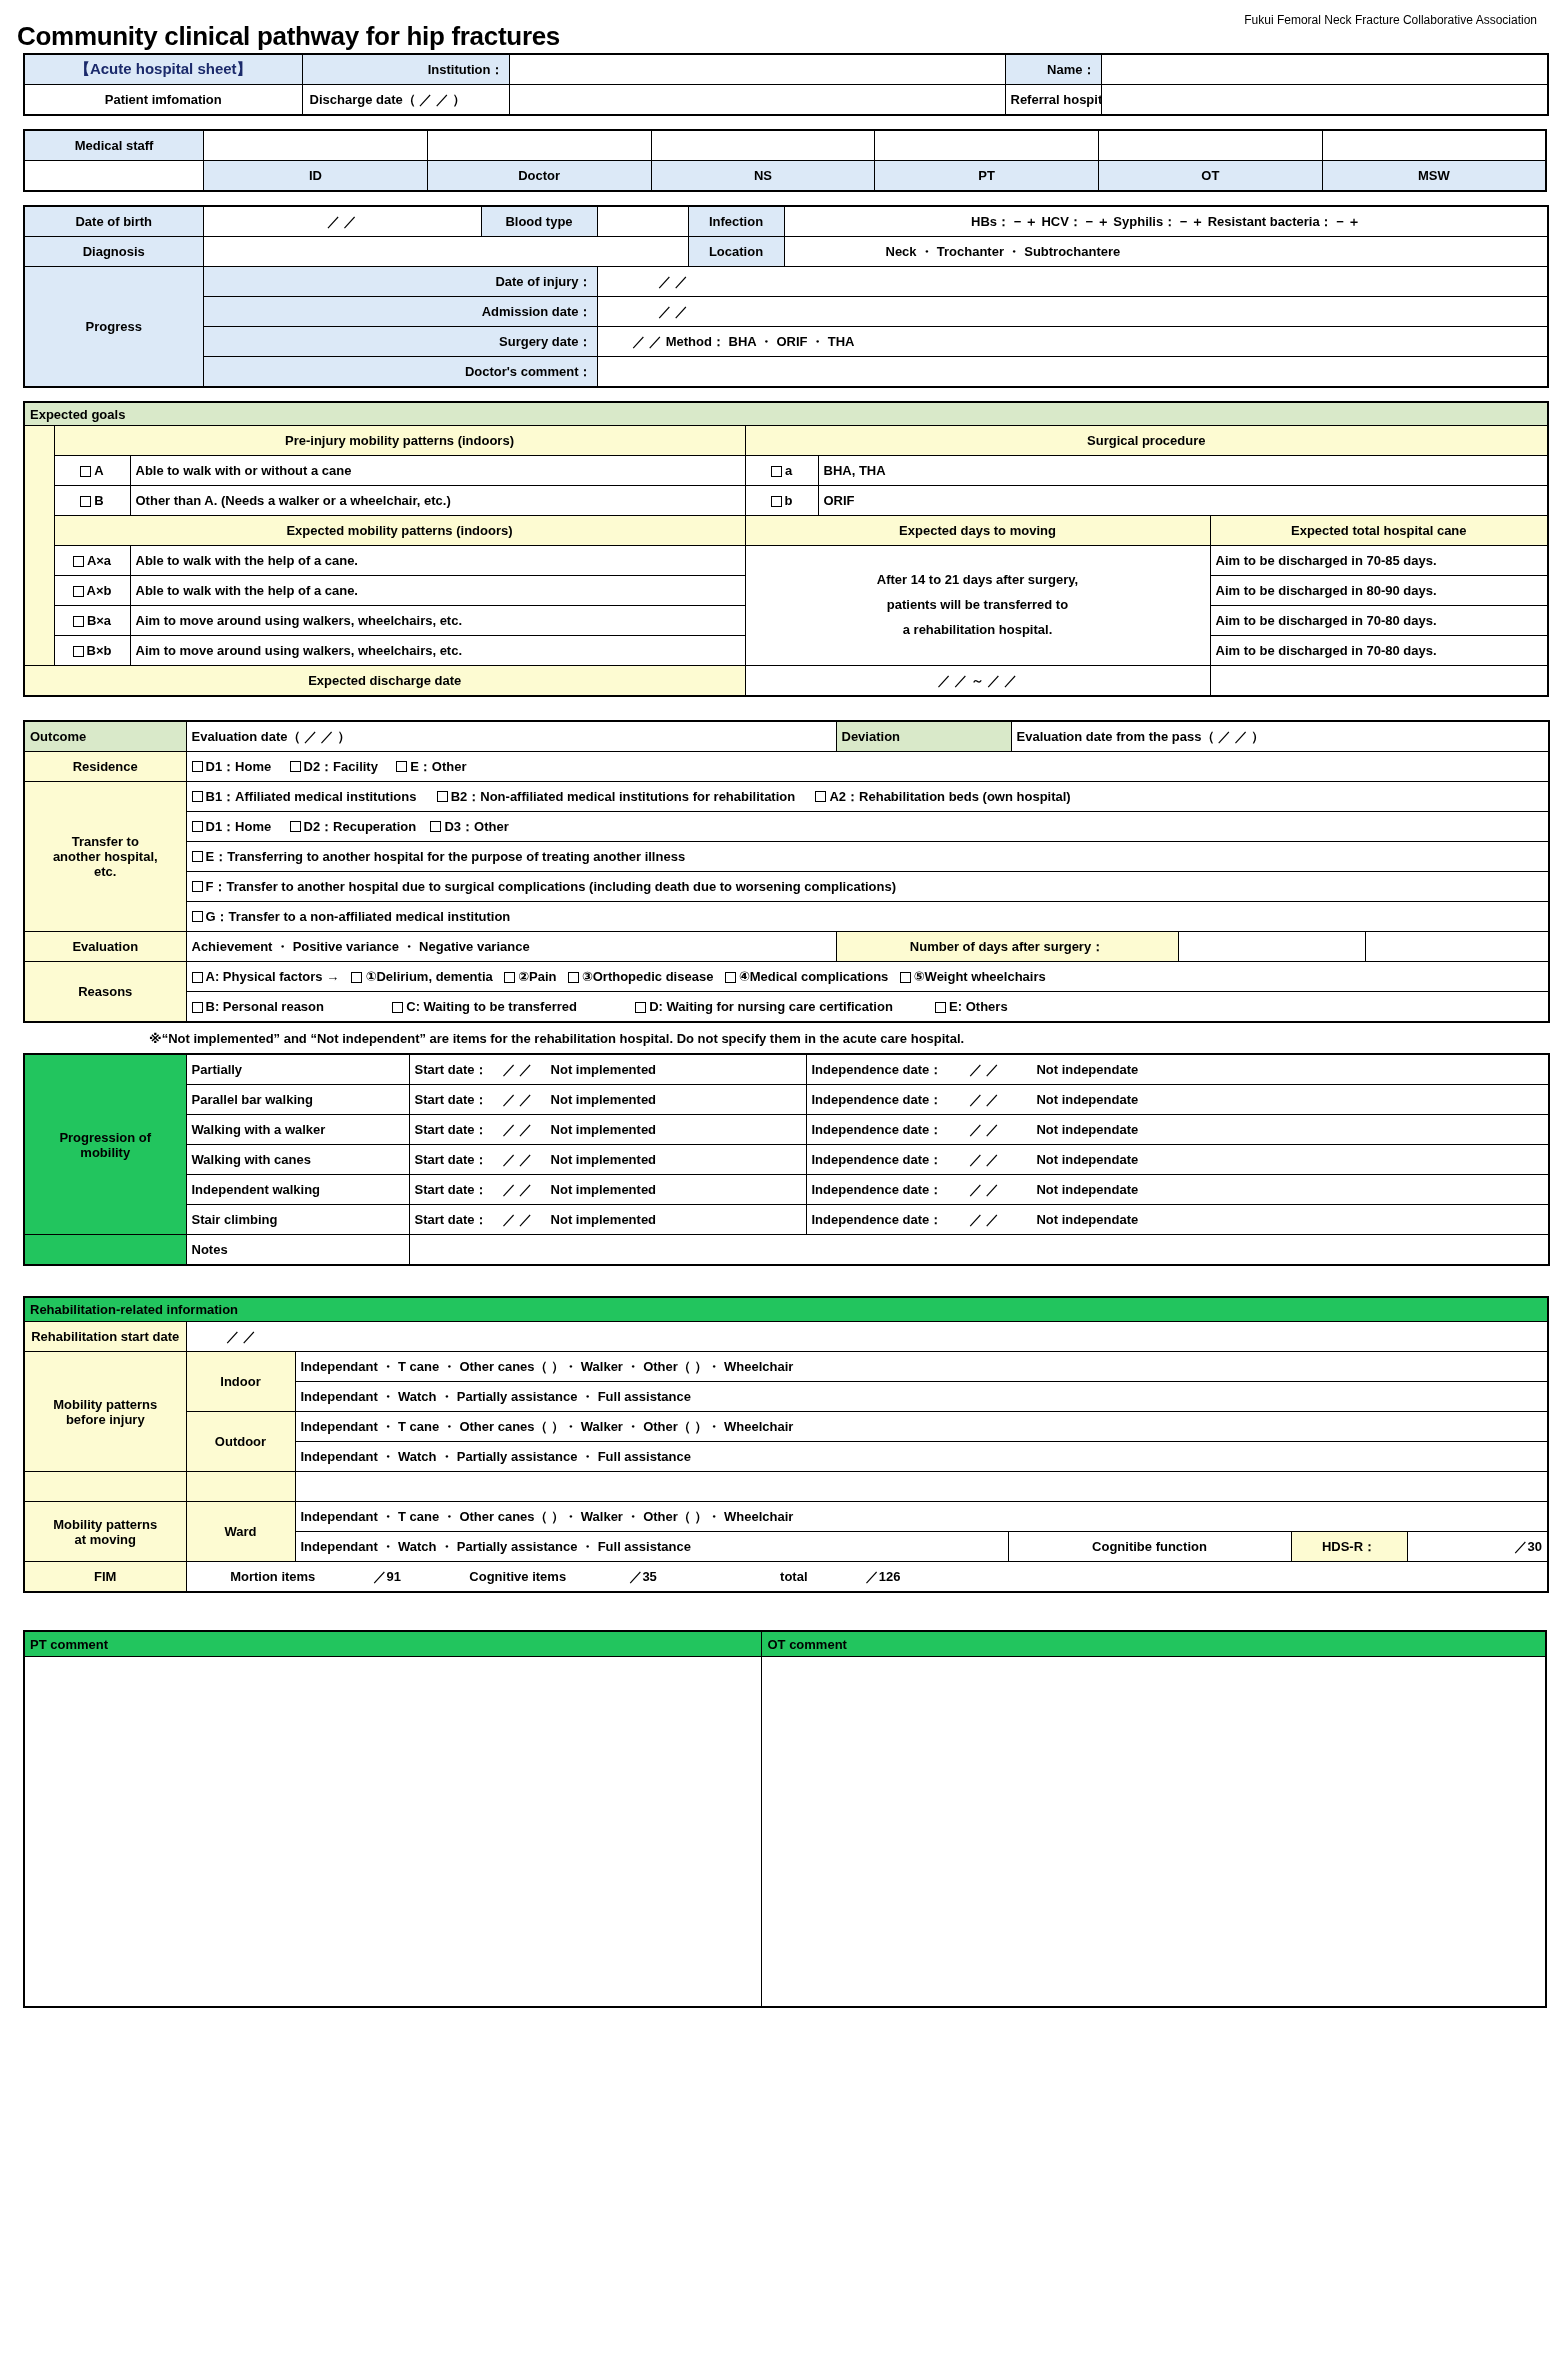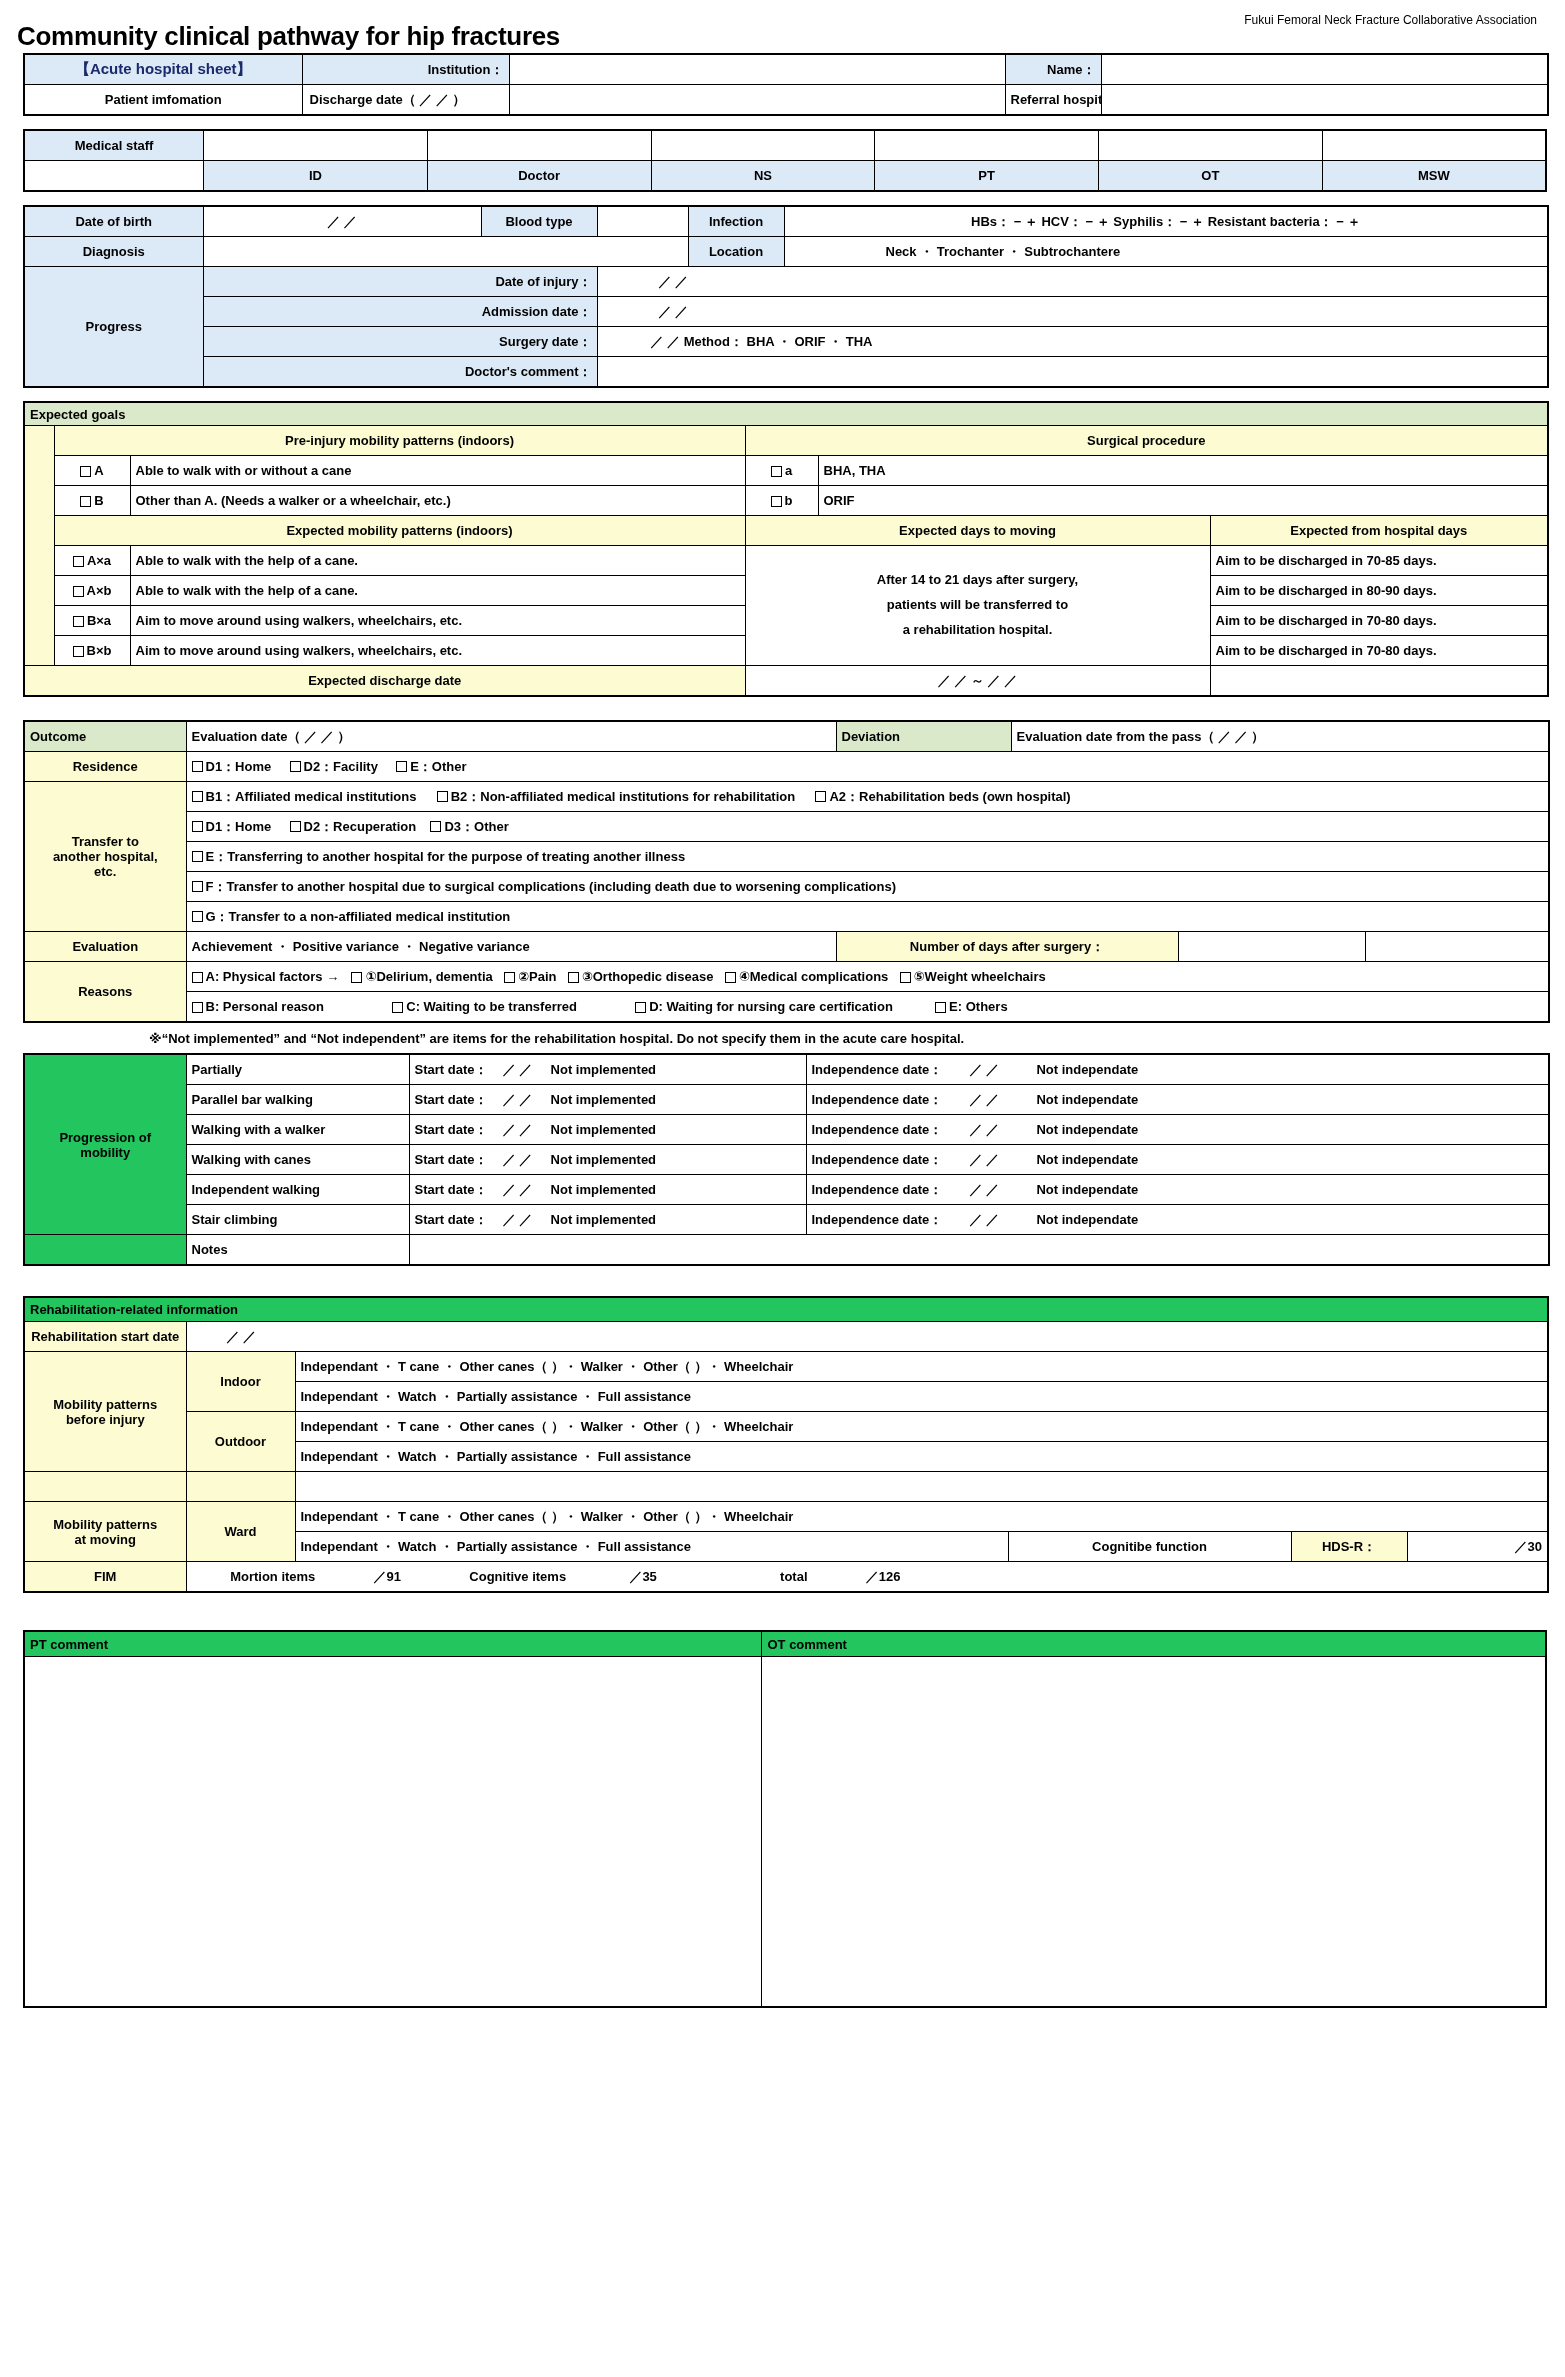--- a/index.html
+++ b/index.html
@@ -191,21 +191,21 @@
         <td class="blue c" rowspan="4">Progress</td>
         <td class="blue r" colspan="2">Date of injury：</td>
         <td class="white l" colspan="3" style="padding-left:61px">／                ／</td>
       </tr>
       <tr>
         <td class="blue r" colspan="2">Admission date：</td>
         <td class="white l" colspan="3" style="padding-left:61px">／                ／</td>
       </tr>
       <tr>
         <td class="blue r" colspan="2">Surgery date：</td>
-        <td class="white l" colspan="3" style="padding-left:53px">／                ／                      Method：  BHA ・ ORIF ・ THA</td>
+        <td class="white l" colspan="3" style="padding-left:35px">／                ／                      Method：  BHA ・ ORIF ・ THA</td>
       </tr>
       <tr>
         <td class="blue r" colspan="2">Doctor's comment：</td>
         <td class="white l" colspan="3"></td>
       </tr>
     </tbody>
   </table>
 
   <div class="gap"></div>
 
@@ -245,21 +245,21 @@
         <td class="white c">
           <span class="cb"></span><span>b</span>
         </td>
         <td class="white l" colspan="2">ORIF</td>
       </tr>
 
       <tr>
         <td class="cream" rowspan="5" style="border-top:none"></td>
         <td class="cream c" colspan="2">Expected mobility patterns (indoors)</td>
         <td class="cream c" colspan="2">Expected days to moving</td>
-        <td class="cream c">Expected from hospital days</td>
+        <td class="cream c">Expected total hospital cane</td>
       </tr>
 
       <tr>
         <td class="white c xs">
           <span class="cb"></span><span>A×a</span>
         </td>
         <td class="white l sm">Able to walk with the help of a cane.</td>
         <td class="white c sm wrap" colspan="2" rowspan="4" style="line-height:1.9">
           <div>After 14 to 21 days after surgery,</div>
           <div>patients will be transferred to</div>

